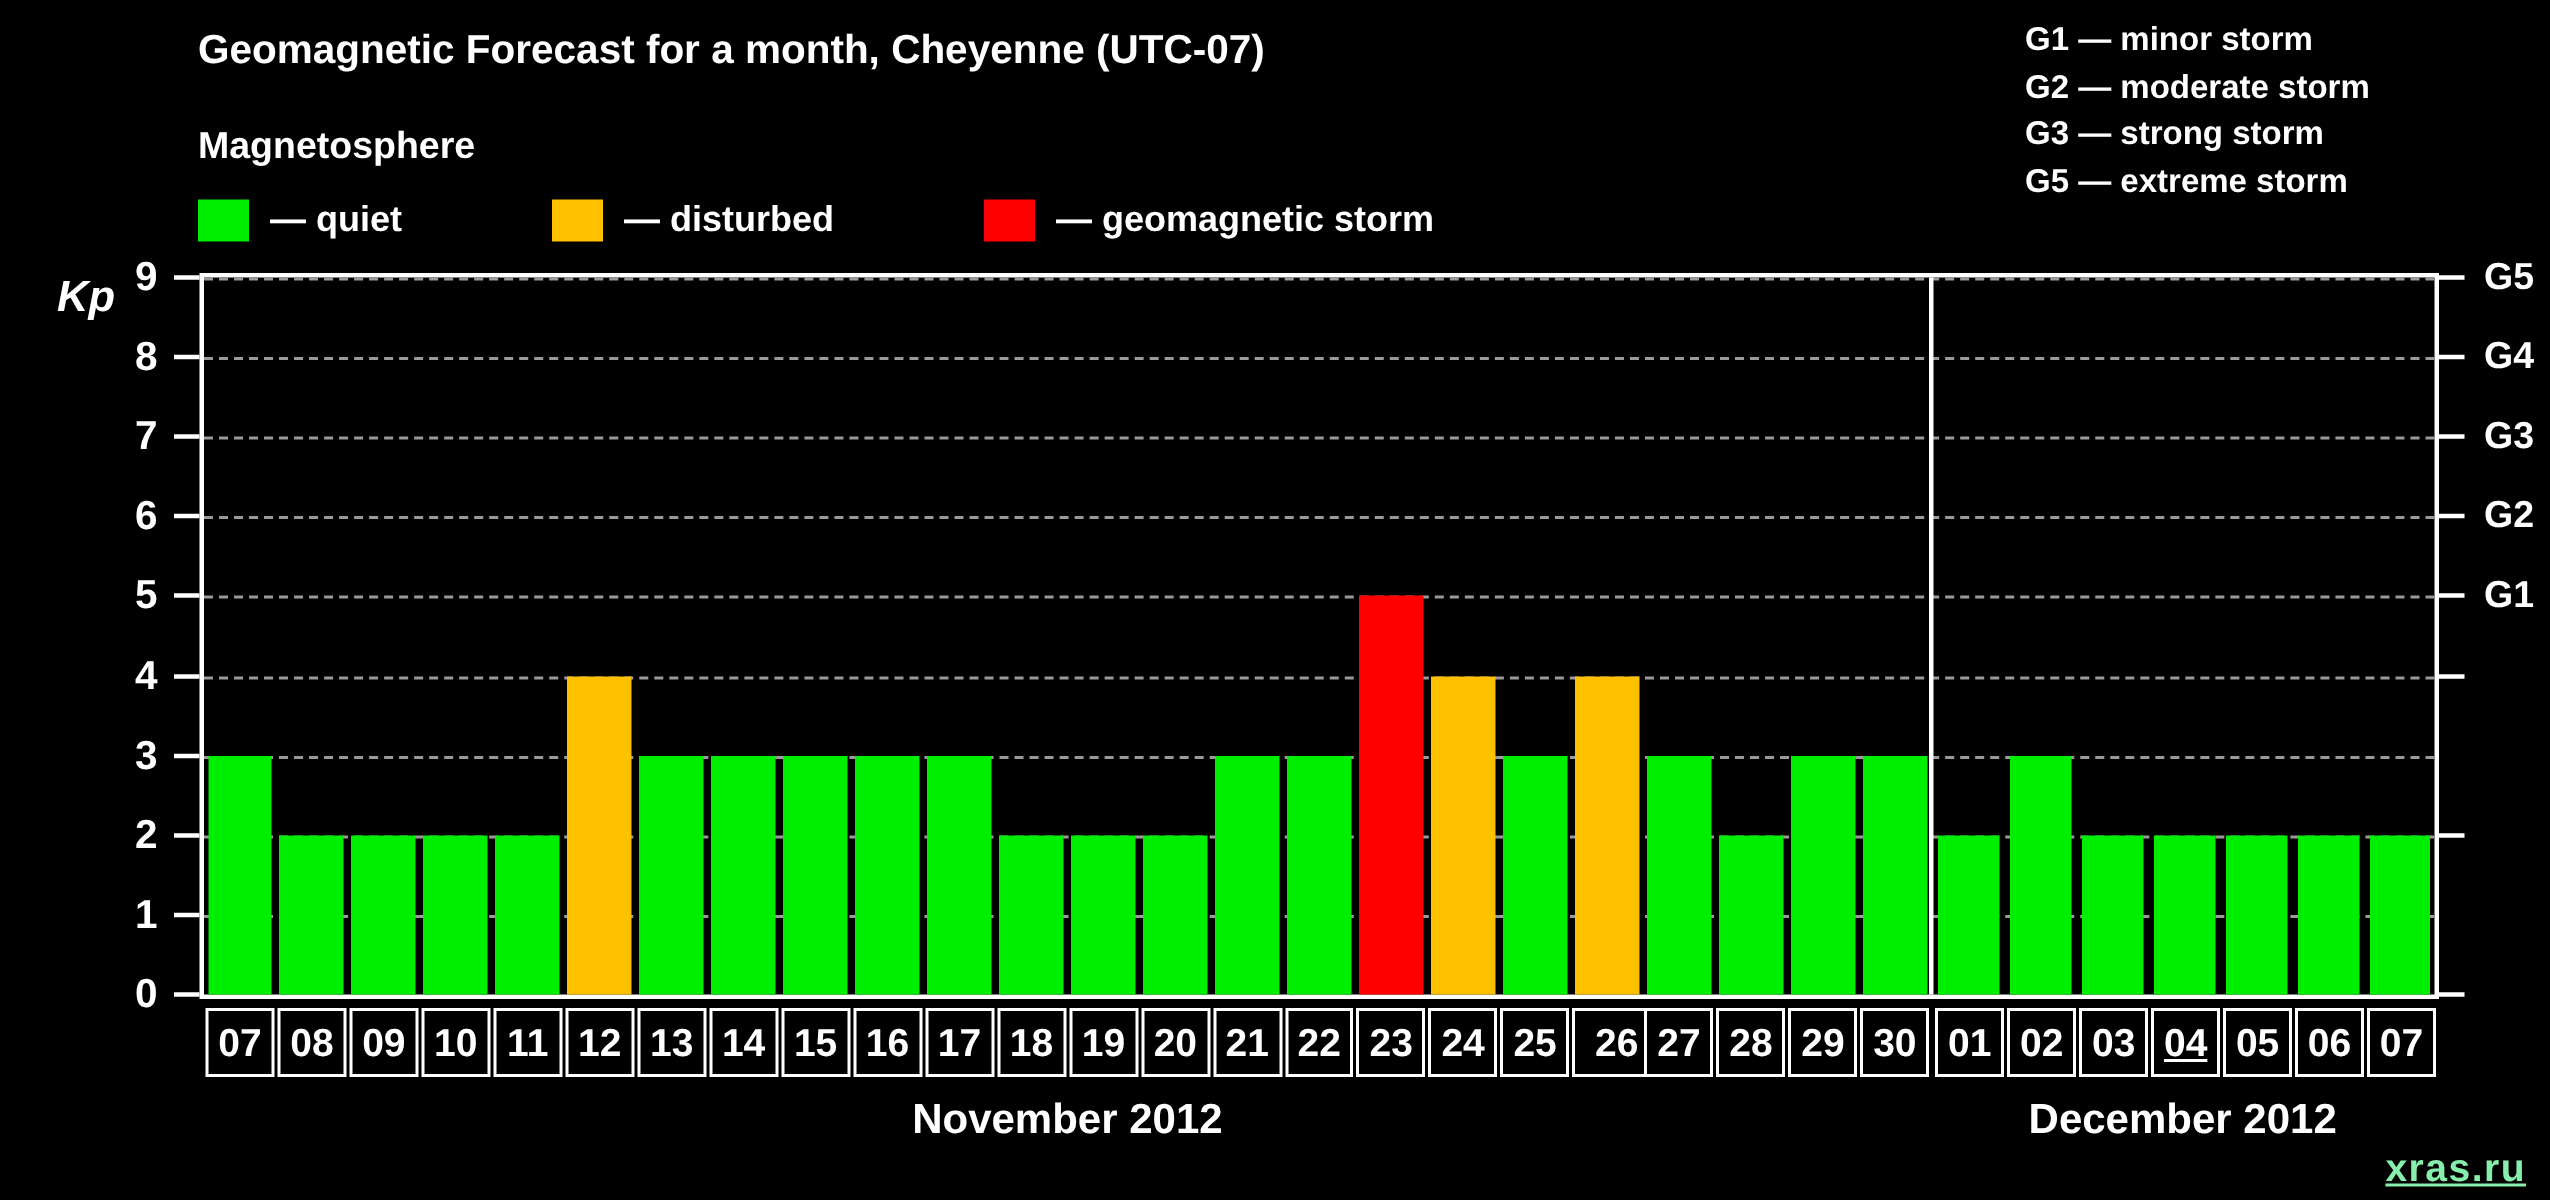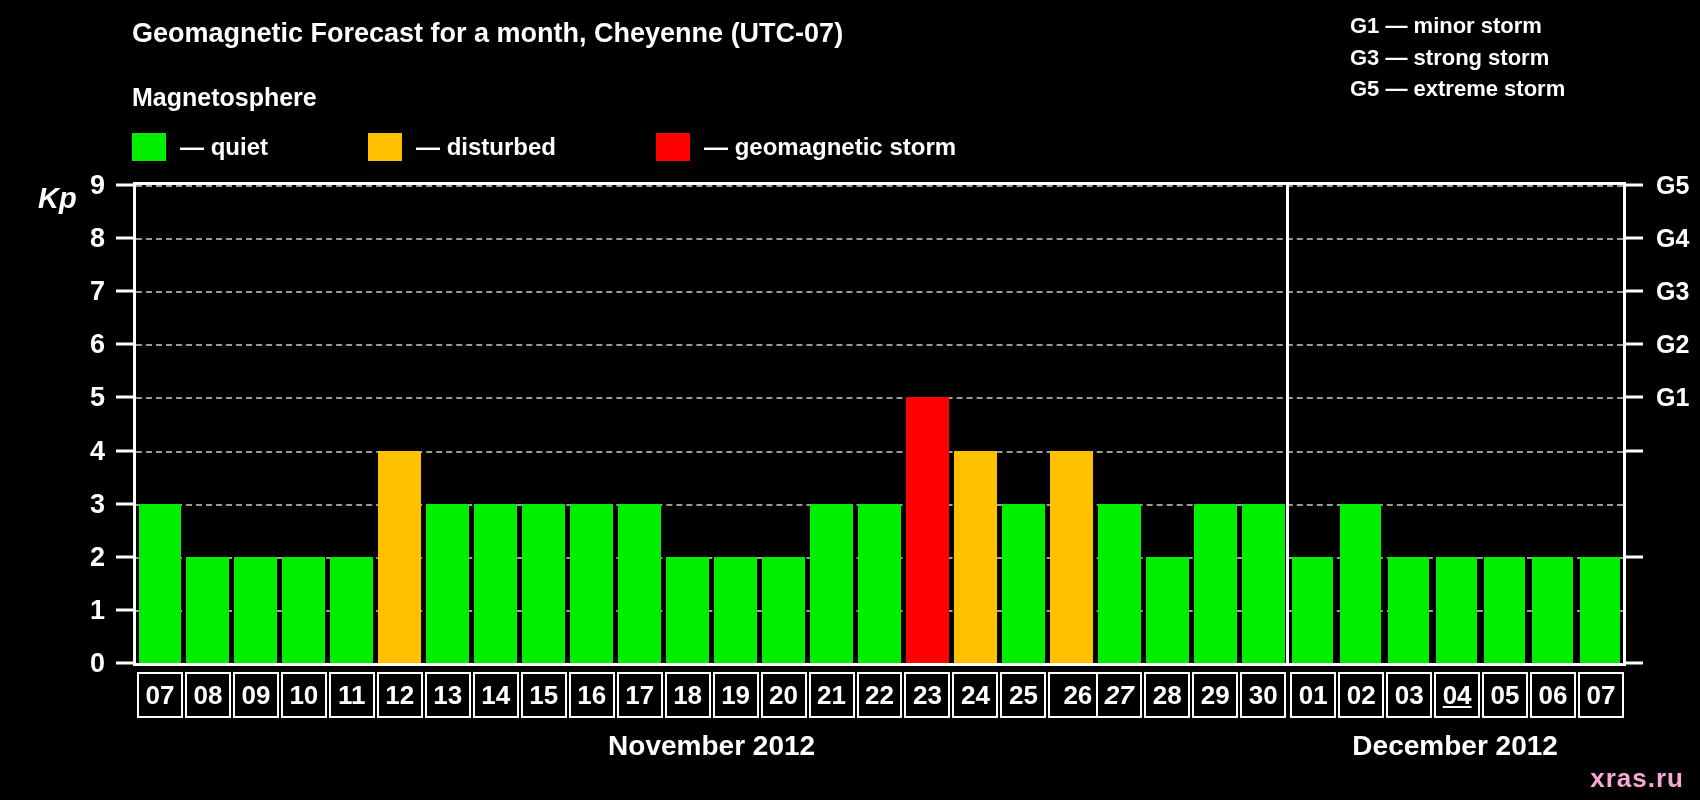--- a/index.html
+++ b/index.html
@@ -203,22 +203,23 @@
     white-space: nowrap;
     transform: translateX(-50%);
   }
 
   #watermark {
     position: absolute;
     right: 16px;
     bottom: 6px;
     font-size: 26px;
     font-weight: bold;
-    color: #f9a8d4;
+    color: #86efac;
     letter-spacing: 1px;
+    text-decoration: underline;
   }
 </style>
 </head>
 <body>
 
 <div id="chart-title">Geomagnetic Forecast for a month, Cheyenne (UTC-07)</div>
 
 <div id="magnetosphere-heading">Magnetosphere</div>
 <div id="magnetosphere-legend">
     <div class="legend-entry">
@@ -230,20 +231,21 @@
       <span class="legend-text">— disturbed</span>
     </div>
     <div class="legend-entry" style="margin-left: 100px; justify-content: space-between;">
       <span class="legend-swatch" style="background: rgb(255, 0, 0);"></span>
       <span class="legend-text">— geomagnetic storm</span>
     </div>
   </div>
 
 <div id="gscale-legend">
     <div class="gscale-row">G1 — minor storm</div>
+    <div class="gscale-row">G2 — moderate storm</div>
     <div class="gscale-row">G3 — strong storm</div>
     <div class="gscale-row">G5 — extreme storm</div>
   </div>
 
 <div id="plot-frame">
   <div id="plot-inner">
     <div id="gridlines-layer">
         <div class="gridline" style="top: 424.889px;"></div>
         <div class="gridline" style="top: 371.778px;"></div>
         <div class="gridline" style="top: 318.667px;"></div>
@@ -344,21 +346,21 @@
     <div class="day-cell" style="left: 483.677px; width: 45.9677px;">17</div>
     <div class="day-cell" style="left: 531.645px; width: 45.9677px;">18</div>
     <div class="day-cell" style="left: 579.613px; width: 45.9677px;">19</div>
     <div class="day-cell" style="left: 627.581px; width: 45.9677px;">20</div>
     <div class="day-cell" style="left: 675.548px; width: 45.9677px;">21</div>
     <div class="day-cell" style="left: 723.516px; width: 45.9677px;">22</div>
     <div class="day-cell" style="left: 771.484px; width: 45.9677px;">23</div>
     <div class="day-cell" style="left: 819.452px; width: 45.9677px;">24</div>
     <div class="day-cell" style="left: 867.419px; width: 45.9677px;">25</div>
     <div class="day-cell" style="left: 915.387px; width: 59px;">26</div>
-    <div class="day-cell" style="left: 963.355px; width: 45.9677px; font-style: italic;">27</div>
+    <div class="day-cell" style="left: 963.355px; width: 45.9677px;">27</div>
     <div class="day-cell" style="left: 1011.32px; width: 45.9677px;">28</div>
     <div class="day-cell" style="left: 1059.29px; width: 45.9677px;">29</div>
     <div class="day-cell" style="left: 1107.26px; width: 45.9677px;">30</div>
     <div class="day-cell" style="left: 1157.23px; width: 45.9677px;">01</div>
     <div class="day-cell" style="left: 1205.19px; width: 45.9677px;">02</div>
     <div class="day-cell" style="left: 1253.16px; width: 45.9677px;">03</div>
     <div class="day-cell" style="left: 1301.13px; width: 45.9677px; text-decoration: underline;">04</div>
     <div class="day-cell" style="left: 1349.1px; width: 45.9677px;">05</div>
     <div class="day-cell" style="left: 1397.06px; width: 45.9677px;">06</div>
     <div class="day-cell" style="left: 1445.03px; width: 45.9677px;">07</div>

